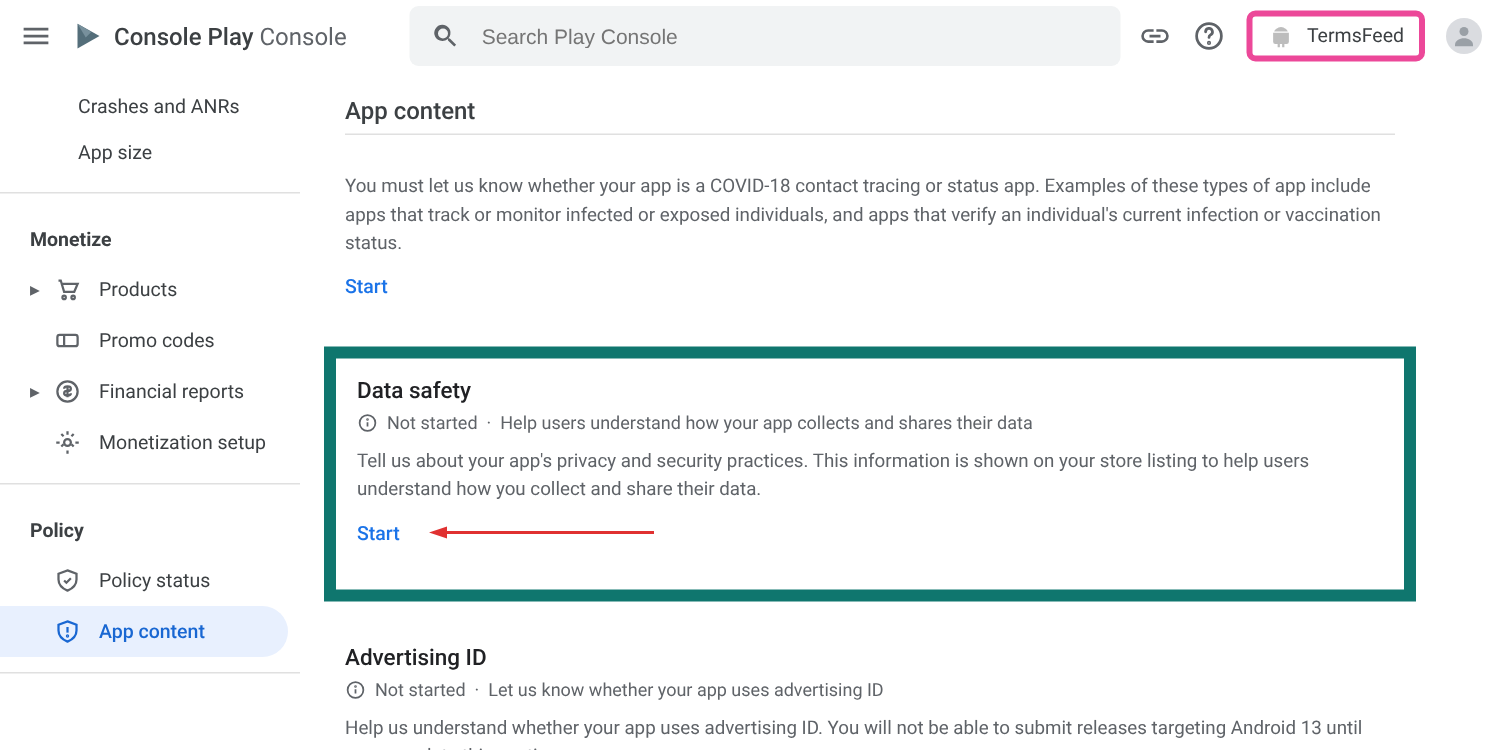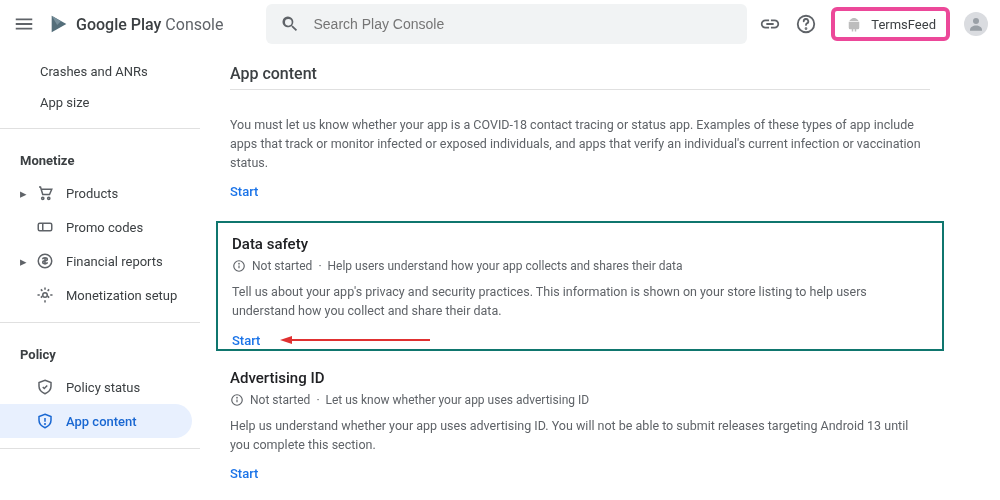--- a/index.html
+++ b/index.html
@@ -13,31 +13,31 @@
 .search-box { flex: 1; max-width: 520px; background: #f1f3f4; border-radius: 6px; height: 40px; display: flex; align-items: center; padding: 0 14px; gap: 14px; margin-left: 30px; }
 .search-box input { border: none; background: transparent; outline: none; font-size: 14px; flex: 1; color: #5f6368; }
 .header-right { display: flex; align-items: center; gap: 14px; margin-left: auto; }
 .icon-btn { width: 22px; height: 22px; display: flex; align-items: center; justify-content: center; color: #5f6368; cursor: pointer; }
 .user-chip { display: flex; align-items: center; gap: 8px; border: 4px solid #ec4899; border-radius: 6px; padding: 4px 10px; font-size: 13px; }
 .user-chip .android { width: 18px; height: 18px; color: #bdbdbd; }
 .avatar { width: 24px; height: 24px; border-radius: 50%; background: #dadce0; display: flex; align-items: center; justify-content: center; }
 .container { display: flex; }
 .sidebar { width: 200px; padding: 8px 0; }
 .nav-item { display: flex; align-items: center; gap: 12px; padding: 8px 12px 8px 20px; font-size: 13px; color: #3c4043; cursor: pointer; border-radius: 0 20px 20px 0; margin-right: 8px; }
-.nav-item.indent { padding-left: 40px; }
+.nav-item.indent { padding-left: 52px; }
 .nav-item.active { background: #e8f0fe; color: #1967d2; font-weight: 500; }
 .nav-item .chev { width: 8px; margin-right: -4px; color: #5f6368; }
 .nav-item svg { width: 18px; height: 18px; flex-shrink: 0; }
 .section-label { font-size: 13px; font-weight: 700; padding: 14px 20px 8px; color: #3c4043; }
 .divider { height: 1px; background: #e0e0e0; margin: 10px 0; }
 .main { flex: 1; padding: 16px 30px 20px 30px; max-width: 760px; }
 .page-title { font-size: 16px; font-weight: 500; margin-bottom: 6px; }
 .page-divider { height: 1px; background: #e0e0e0; margin-bottom: 14px; }
 .section { padding: 12px 0 16px; }
-.section.highlight { border: 2px solid #0f766e; padding: 12px 14px 0; margin: 6px -14px; }
+.section.highlight { border: 8px solid #0f766e; padding: 12px 14px 28px; margin: 16px -14px; }
 .section-title { font-size: 15px; font-weight: 500; color: #202124; margin-bottom: 6px; }
 .status-row { display: flex; align-items: center; gap: 6px; font-size: 12px; color: #5f6368; margin-bottom: 10px; }
 .status-row svg { width: 14px; height: 14px; }
 .desc { font-size: 12.5px; color: #5f6368; line-height: 1.5; margin-bottom: 12px; }
 .start-link { color: #1a73e8; font-size: 13px; font-weight: 500; cursor: pointer; display: inline-block; }
 .arrow-annotation { display: inline-block; margin-left: 16px; vertical-align: middle; }
 </style>
 </head>
 <body>
 
@@ -45,21 +45,21 @@
   <div class="menu-btn">
     <svg viewBox="0 0 24 24" width="22" height="22" fill="#5f6368">
         <path d="M3 6h18v2H3V6zm0 5h18v2H3v-2zm0 5h18v2H3v-2z"></path>
       </svg>
   </div>
   <div class="logo-wrap">
     <svg class="logo-icon" viewBox="0 0 24 24">
         <polygon points="4,3 20,12 4,21" fill="#546e7a"></polygon>
         <polygon points="4,3 14,9 10,13" fill="#78909c"></polygon>
       </svg>
-    <span class="logo-text"><strong>Google Play</strong><span> Console</span></span>
+    <span class="logo-text"><strong>Console Play</strong><span> Console</span></span>
   </div>
   <div class="search-box">
     <svg viewBox="0 0 24 24" width="20" height="20" fill="#5f6368">
         <path d="M15.5 14h-.79l-.28-.27a6.5 6.5 0 1 0-.7.7l.27.28v.79l5 4.99L20.49 19l-4.99-5zM10 14a4 4 0 1 1 0-8 4 4 0 0 1 0 8z"></path>
       </svg>
     <input placeholder="Search Play Console" style="">
   </div>
   <div class="header-right">
     <div class="icon-btn">
       <svg viewBox="0 0 24 24" width="22" height="22" fill="#5f6368">

